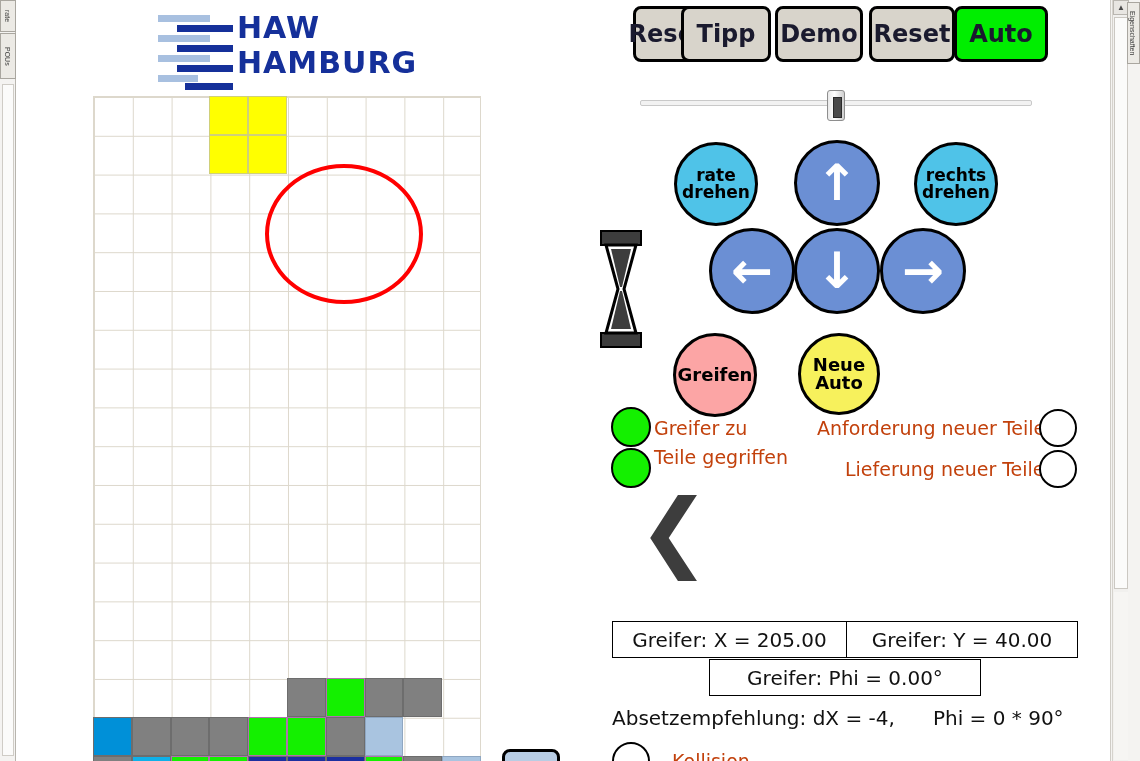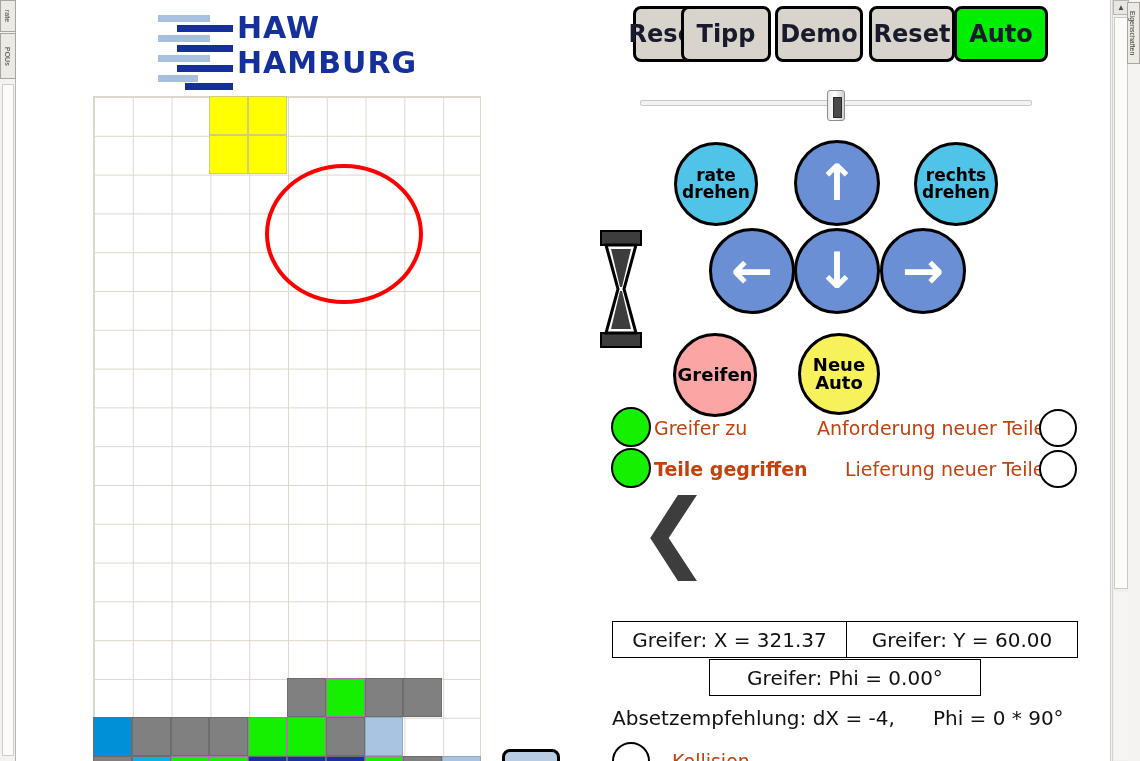--- a/index.html
+++ b/index.html
@@ -319,30 +319,30 @@
       <path d="M22 61 L24 61 L33 99 L13 99 Z" fill="#3d3d3d"></path>
     </svg>
   </div>
 
   <div class="back-chevron">❮</div>
 
   <div class="lamp on" style="left:611px; top:407px; width:40px; height:40px;"></div>
   <div class="lamp-label" style="left:654px; top:417px;">Greifer zu</div>
 
   <div class="lamp on" style="left:611px; top:448px; width:40px; height:40px;"></div>
-  <div class="lamp-label" style="left:654px; top:458px;font-weight:bold;">Teile gegriffen</div>
+  <div class="lamp-label" style="left:654px; top:446px;">Teile gegriffen</div>
 
   <div class="lamp-label" style="left:817px; top:417px;">Anforderung neuer Teile</div>
   <div class="lamp off" style="left:1039px; top:409px; width:38px; height:38px;"></div>
 
   <div class="lamp-label" style="left:845px; top:458px;">Lieferung neuer Teile</div>
   <div class="lamp off" style="left:1039px; top:450px; width:38px; height:38px;"></div>
 
-  <div class="readout" style="left:612px; top:621px; width:235px; height:37px;">Greifer: X = 321.37</div>
-  <div class="readout" style="left:846px; top:621px; width:232px; height:37px;">Greifer: Y = 60.00</div>
+  <div class="readout" style="left:612px; top:621px; width:235px; height:37px;">Greifer: X = 205.00</div>
+  <div class="readout" style="left:846px; top:621px; width:232px; height:37px;">Greifer: Y = 40.00</div>
   <div class="readout" style="left:709px; top:659px; width:272px; height:37px;">Greifer: Phi = 0.00°</div>
 
   <div class="recommend">Absetzempfehlung: dX = -4,      Phi = 0 * 90°</div>
 
   <div class="lamp off" style="left:612px; top:742px; width:38px; height:38px;"></div>
   <div class="lamp-label" style="left:672px; top:750px;">Kollision</div>
 
 </div>
 
 </body></html>

